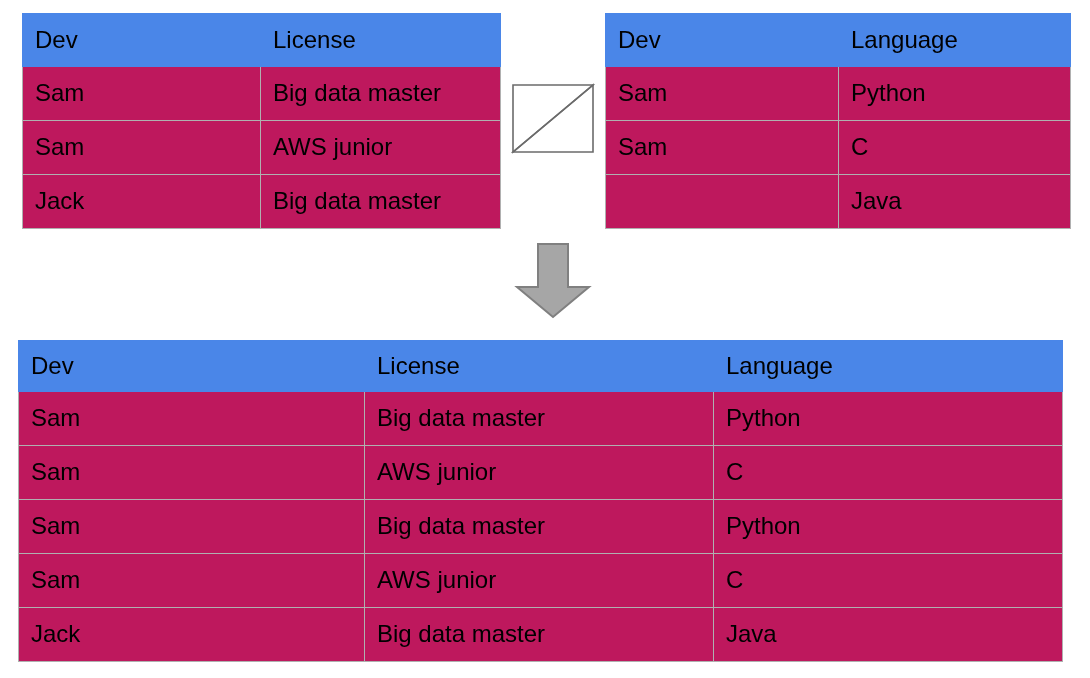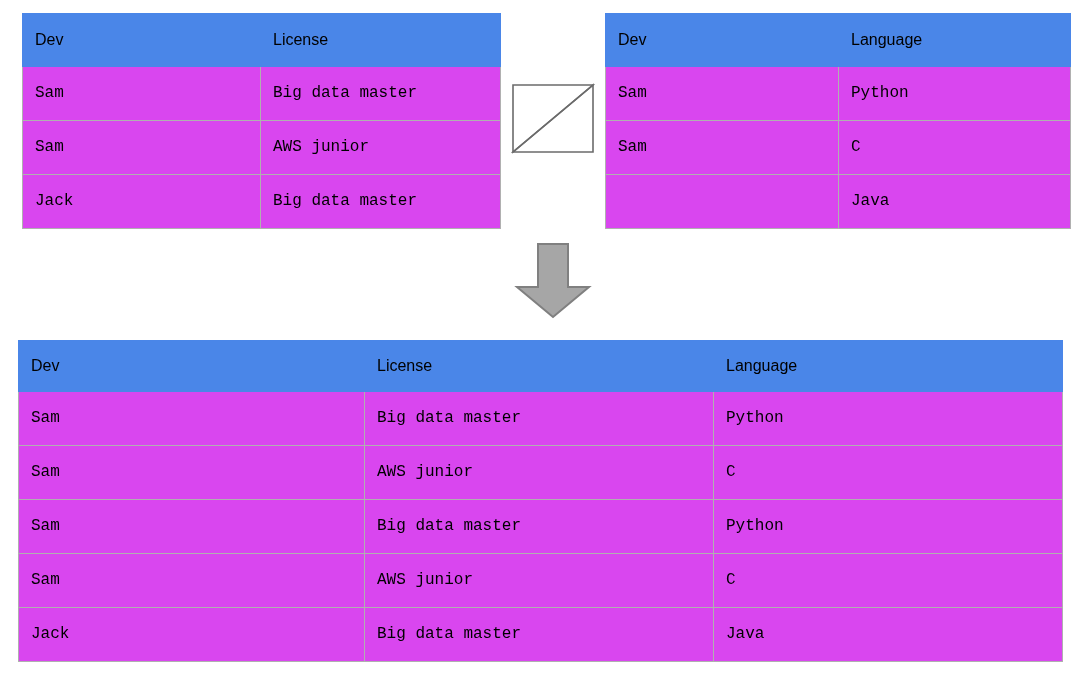--- a/index.html
+++ b/index.html
@@ -21,34 +21,33 @@
     position: absolute;
     border-collapse: collapse;
     table-layout: fixed;
     background: #ffffff;
   }
   .tbl td, .tbl th {
     border: 1px solid #b0b0b0;
     padding: 0 12px;
     text-align: left;
     font-weight: normal;
-    font-size: 16px;
+    font-size: 24px;
     line-height: 1.2;
     white-space: nowrap;
     overflow: hidden;
     vertical-align: middle;
   }
   .tbl thead th {
     background: #4a86e8;
     color: #000000;
     border-color: #4a86e8;
   }
   .tbl tbody td {
-    background: #d946ef;
-    font-family: Liberation Mono, monospace;
+    background: #be185d;
   }
 
   
   #table-license {
     left: 22px;
     top: 13px;
     width: 478px;
   }
   #table-license thead th { height: 52px; }
   #table-license tbody td { height: 53px; }

